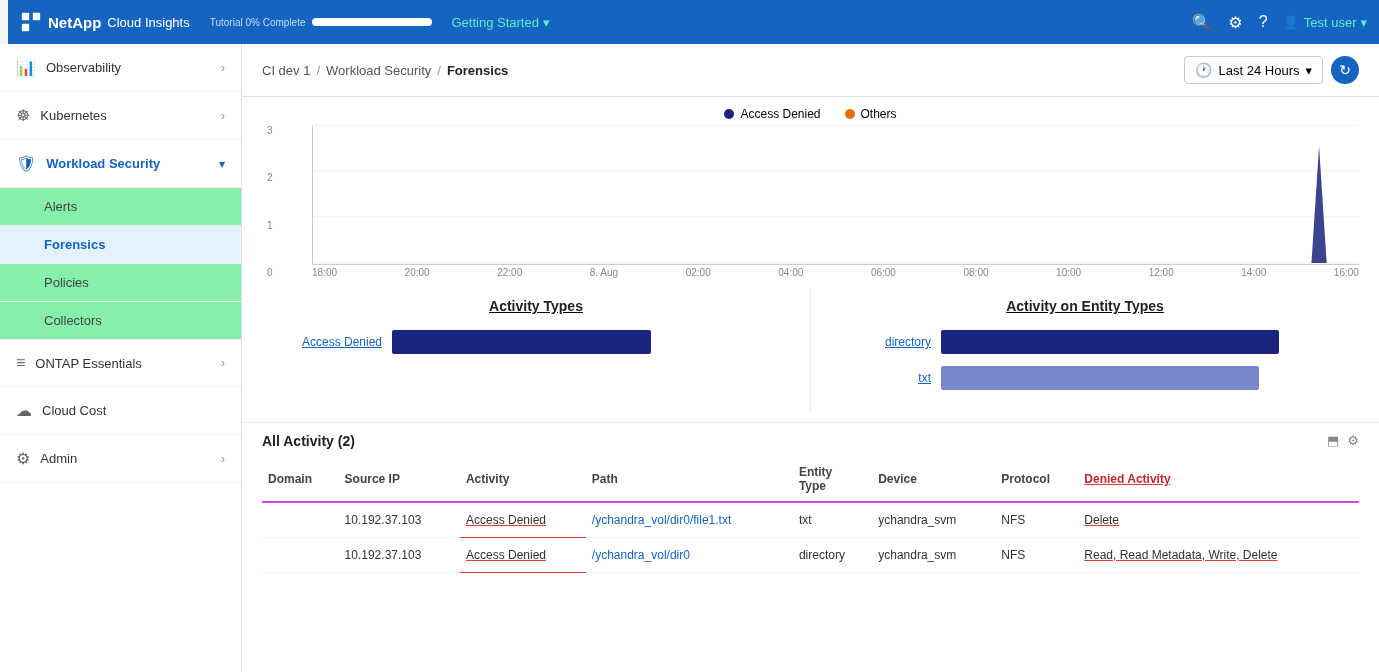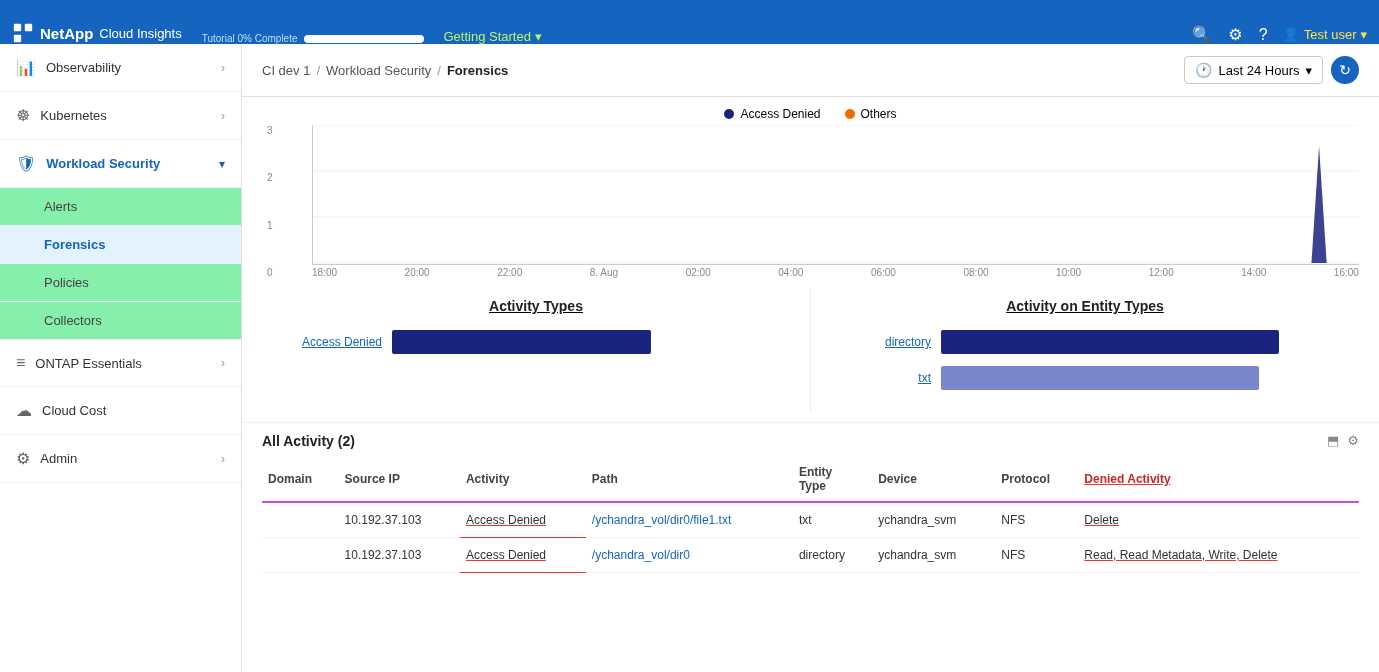--- a/index.html
+++ b/index.html
@@ -3,25 +3,26 @@
   <meta charset="utf-8">
   <style>
     * { box-sizing: border-box; margin: 0; padding: 0; }
     body { font-family: Arial, sans-serif; font-size: 13px; background: #f5f5f5; display: flex; flex-direction: column; height: 672px; overflow: hidden; }
 
     
     .topnav {
       background: #1565c0;
       height: 44px;
       display: flex;
-      align-items: flex-end;
+      align-items: center;
       padding: 0 12px;
       color: white;
       flex-shrink: 0;
       gap: 12px;
+      margin-left: 8px;
     }
     .topnav-logo {
       display: flex;
       align-items: center;
       gap: 6px;
       font-weight: bold;
       font-size: 15px;
       color: white;
     }
     .logo-icon {
@@ -48,41 +49,41 @@
     }
     .tutorial-fill {
       height: 100%;
       width: 0%;
       background: #42a5f5;
     }
     .getting-started {
       display: flex;
       align-items: center;
       gap: 4px;
-      color: #bef264;
+      color: #5eead4;
       font-size: 13px;
       cursor: pointer;
       margin-left: 8px;
     }
     .topnav-right {
       margin-left: auto;
       display: flex;
       align-items: center;
       gap: 16px;
     }
     .topnav-icon {
       color: white;
       cursor: pointer;
       font-size: 16px;
     }
     .user-menu {
       display: flex;
       align-items: center;
       gap: 4px;
-      color: #fde047;
+      color: #5eead4;
       cursor: pointer;
       font-size: 13px;
     }
 
     
     .main-layout {
       display: flex;
       flex: 1;
       overflow: hidden;
     }

